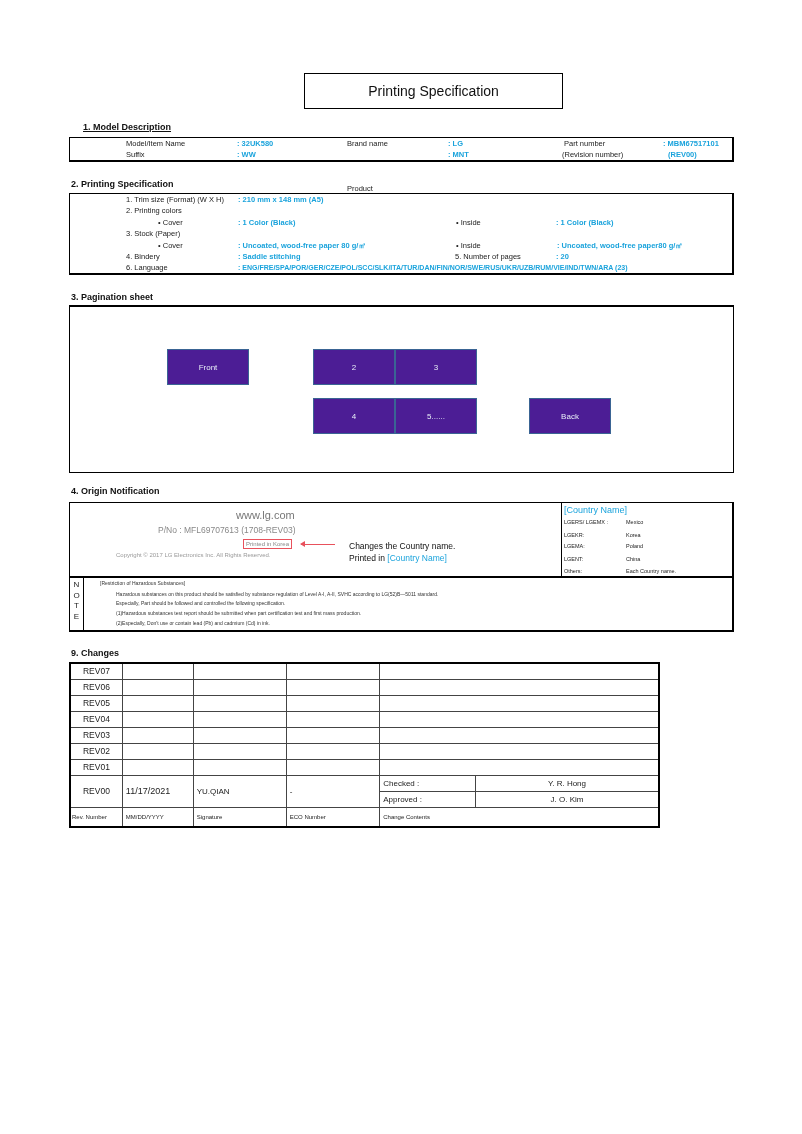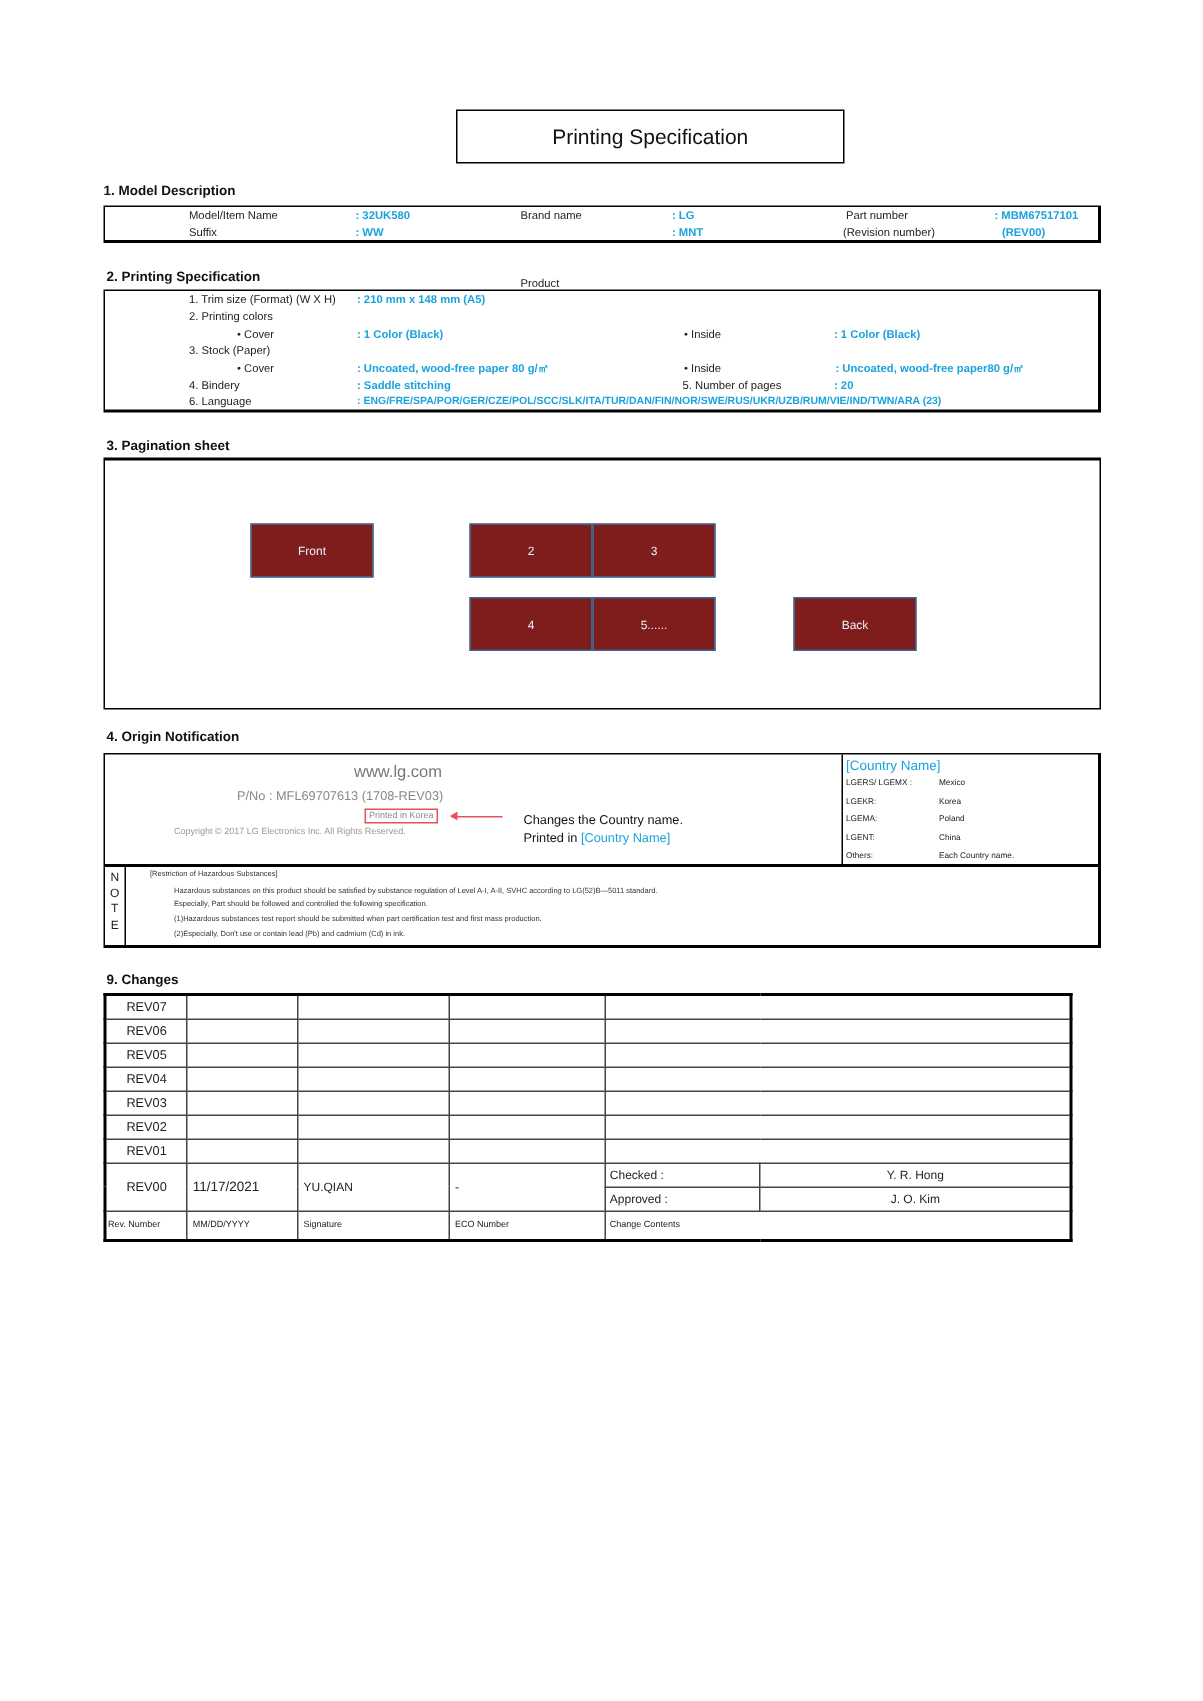--- a/index.html
+++ b/index.html
@@ -11,42 +11,42 @@
   .doc-title { left: 304px; top: 73px; width: 259px; height: 36px; border: 1px solid #000;
     display: flex; align-items: center; justify-content: center; font-size: 14px; color: #111; }
 
   .sec-head { font-size: 9px; font-weight: bold; color: #111; }
 
   .box { border: 1px solid #000; border-bottom: 2px solid #000; border-right: 2px solid #000; }
   .cell { position: absolute; font-size: 7.5px; white-space: nowrap; line-height: 10px; padding-left: 42px; }
   .cell.val { color: #1aa3dc; font-weight: bold; }
 
   .pag-box { left: 69px; top: 305px; width: 665px; height: 168px; border: 1px solid #000; border-top: 2px solid #000; }
-  .pg { position: absolute; background: #7f1d1d; border: 1px solid #3a6494; color: #e8eef8;
+  .pg { position: absolute; background: #4c1d95; border: 1px solid #3a6494; color: #e8eef8;
     font-size: 8px; display: flex; align-items: center; justify-content: center; height: 36px; }
 
   .origin-box { left: 69px; top: 502px; width: 665px; height: 130px; border: 1px solid #000; border-right: 2px solid #000; border-bottom: 2px solid #000; }
   .origin-main { position: absolute; left: 0; top: 0; width: 492px; height: 75px; border-right: 1px solid #000; border-bottom: 2px solid #000; }
   .origin-side { position: absolute; left: 492px; top: 0; width: 171px; height: 75px; border-bottom: 2px solid #000; }
   .note-col { position: absolute; left: 0; top: 75px; width: 14px; height: 53px; border-right: 1px solid #000;
     font-size: 8px; line-height: 10.5px; text-align: center; padding-top: 2px; color: #222; }
   .note-text { position: absolute; font-size: 5px; color: #333; white-space: nowrap; }
 
-  table.changes { position: absolute; left: 69px; top: 662px; width: 646px; border-collapse: collapse; }
+  table.changes { position: absolute; left: 69px; top: 662px; width: 591px; border-collapse: collapse; }
   table.changes td { border: 1px solid #444; font-size: 8px; height: 16px; padding: 0 3px; color: #222; }
   table.changes td.rev { text-align: center; font-size: 8.5px; width: 56px; }
   table.changes tr.footer td { font-size: 6px; height: 20px; }
   table.changes { border: 2px solid #000; }
 </style>
 </head>
 <body>
 
 <div class="abs doc-title">Printing Specification</div>
 
-<div class="abs sec-head" style="left:69px; top:122px;">1. Model Description</div>
+<div class="abs sec-head" style="left:83px; top:122px;text-decoration:underline;">1. Model Description</div>
 <div class="abs box" style="left:69px; top:137px; width:665px; height:25px;">
   <span class="cell" style="left:14px; top:1px;">Model/Item Name</span>
   <span class="cell val" style="left:125px; top:1px;">: 32UK580</span>
   <span class="cell" style="left:235px; top:1px;">Brand name</span>
   <span class="cell val" style="left:336px; top:1px;">: LG</span>
   <span class="cell" style="left:452px; top:1px;">Part number</span>
   <span class="cell val" style="left:551px; top:1px;">: MBM67517101</span>
 
   <span class="cell" style="left:14px; top:12px;">Suffix</span>
   <span class="cell val" style="left:125px; top:12px;">: WW</span>

